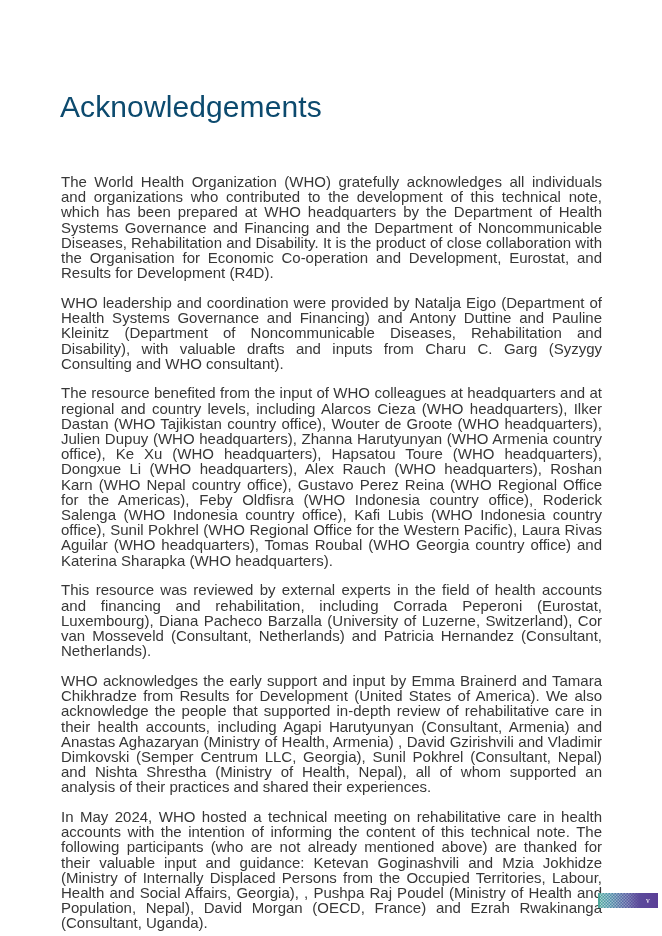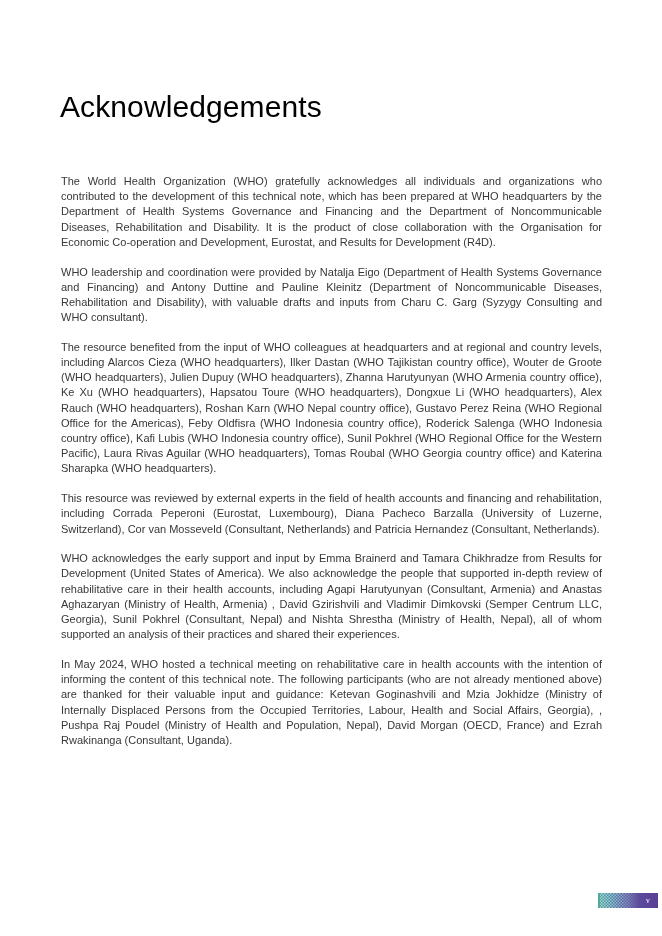--- a/index.html
+++ b/index.html
@@ -21,35 +21,35 @@
     background: #ffffff;
   }
 
   .page-title {
     position: absolute;
     left: 60px;
     top: 70px;
     font-size: 30px;
     font-weight: 400;
     letter-spacing: 0.1px;
-    color: #000000;
+    color: #0c4a6e;
     line-height: 1.1;
     white-space: nowrap;
     margin-top: 20px;
   }
 
   .content {
     position: absolute;
     left: 61px;
     top: 174px;
     width: 541px;
   }
 
   .para {
-    font-size: 11px;
+    font-size: 15px;
     line-height: 15.2px;
     color: #373737;
     text-align: justify;
     margin: 0 0 14.5px 0;
     hyphens: none;
   }
 
   .para:last-child {
     margin-bottom: 14px;
   }

